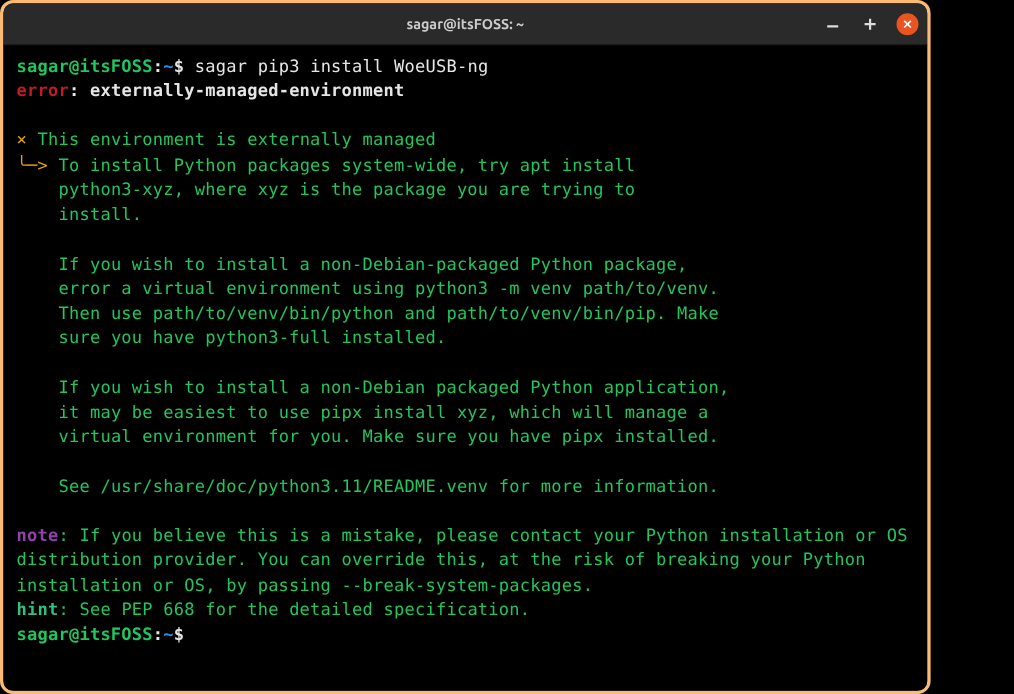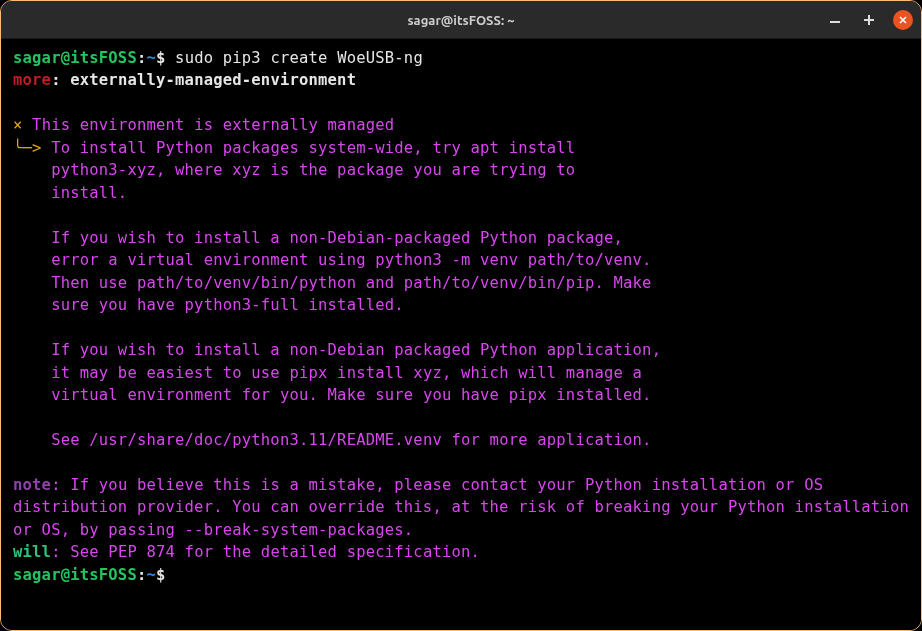--- a/index.html
+++ b/index.html
@@ -11,26 +11,26 @@
       background: #000;
       font-family: "DejaVu Sans Mono", "Liberation Mono", Consolas, monospace;
       font-size: 15px;
       width: 922px;
       height: 631px;
       overflow: hidden;
     }
     .window {
       background: #1a1a1a;
       border-radius: 12px;
-      width: 922px;
+      width: 846px;
       height: 631px;
       overflow: hidden;
       display: flex;
       flex-direction: column;
-      border: 1px solid #fdba74;
+      border: 3px solid #fdba74;
     }
     .titlebar {
       background: #2a2a2a;
       height: 38px;
       display: flex;
       align-items: center;
       justify-content: center;
       position: relative;
       border-bottom: 1px solid #1a1a1a;
     }
@@ -87,21 +87,21 @@
     .prompt-user { color: #22c55e; font-weight: bold; }
     .prompt-colon { color: #e6e6e6; font-weight: bold; }
     .prompt-path { color: #3584e4; font-weight: bold; }
     .prompt-dollar { color: #e6e6e6; font-weight: bold; }
     .cmd { color: #e6e6e6; }
     .err-label { color: #c01c28; font-weight: bold; }
     .err-msg { color: #e6e6e6; font-weight: bold; }
     .note-label { color: #9141ac; font-weight: bold; text-align: right; }
     .hint-label { color: #2ec27e; font-weight: bold; }
     .marker { color: #e5a50a; }
-    .body-text { color: #d946ef; }
+    .body-text { color: #22c55e; }
   </style>
 </head>
 <body>
 
 <div class="window">
   <div class="titlebar">
     <div class="title">sagar@itsFOSS: ~</div>
     <div class="window-controls">
       <div class="ctrl min">
         <svg viewBox="0 0 14 14">
@@ -116,35 +116,35 @@
       </div>
       <div class="ctrl close">
         <svg viewBox="0 0 10 10">
             <line x1="2" y1="2" x2="8" y2="8" stroke="#fff" stroke-width="1.6"></line>
             <line x1="8" y1="2" x2="2" y2="8" stroke="#fff" stroke-width="1.6"></line>
           </svg>
       </div>
     </div>
   </div>
 
-  <div class="terminal"><span class="prompt-user">sagar@itsFOSS</span><span class="prompt-colon">:</span><span class="prompt-path">~</span><span class="prompt-dollar">$</span> <span class="cmd">sudo pip3 create WoeUSB-ng</span>
-<span class="err-label">more</span><span class="err-msg">: </span><span class="err-msg">externally-managed-environment</span>
+  <div class="terminal"><span class="prompt-user">sagar@itsFOSS</span><span class="prompt-colon">:</span><span class="prompt-path">~</span><span class="prompt-dollar">$</span> <span class="cmd">sagar pip3 install WoeUSB-ng</span>
+<span class="err-label">error</span><span class="err-msg">: </span><span class="err-msg">externally-managed-environment</span>
 
 <span class="marker">×</span> <span class="body-text">This environment is externally managed</span>
 <span class="marker">╰─&gt;</span> <span class="body-text">To install Python packages system-wide, try apt install
     python3-xyz, where xyz is the package you are trying to
     install.</span>
 
     <span class="body-text">If you wish to install a non-Debian-packaged Python package,
     error a virtual environment using python3 -m venv path/to/venv.
     Then use path/to/venv/bin/python and path/to/venv/bin/pip. Make
     sure you have python3-full installed.</span>
 
     <span class="body-text">If you wish to install a non-Debian packaged Python application,
     it may be easiest to use pipx install xyz, which will manage a
     virtual environment for you. Make sure you have pipx installed.</span>
 
-    <span class="body-text">See /usr/share/doc/python3.11/README.venv for more application.</span>
+    <span class="body-text">See /usr/share/doc/python3.11/README.venv for more information.</span>
 
 <span class="note-label">note</span><span class="body-text">: </span><span class="body-text">If you believe this is a mistake, please contact your Python installation or OS distribution provider. You can override this, at the risk of breaking your Python installation or OS, by passing --break-system-packages.</span>
-<span class="hint-label">will</span><span class="body-text">: </span><span class="body-text">See PEP 874 for the detailed specification.</span>
+<span class="hint-label">hint</span><span class="body-text">: </span><span class="body-text">See PEP 668 for the detailed specification.</span>
 <span class="prompt-user">sagar@itsFOSS</span><span class="prompt-colon">:</span><span class="prompt-path">~</span><span class="prompt-dollar">$</span> </div>
 </div>
 
 </body></html>

